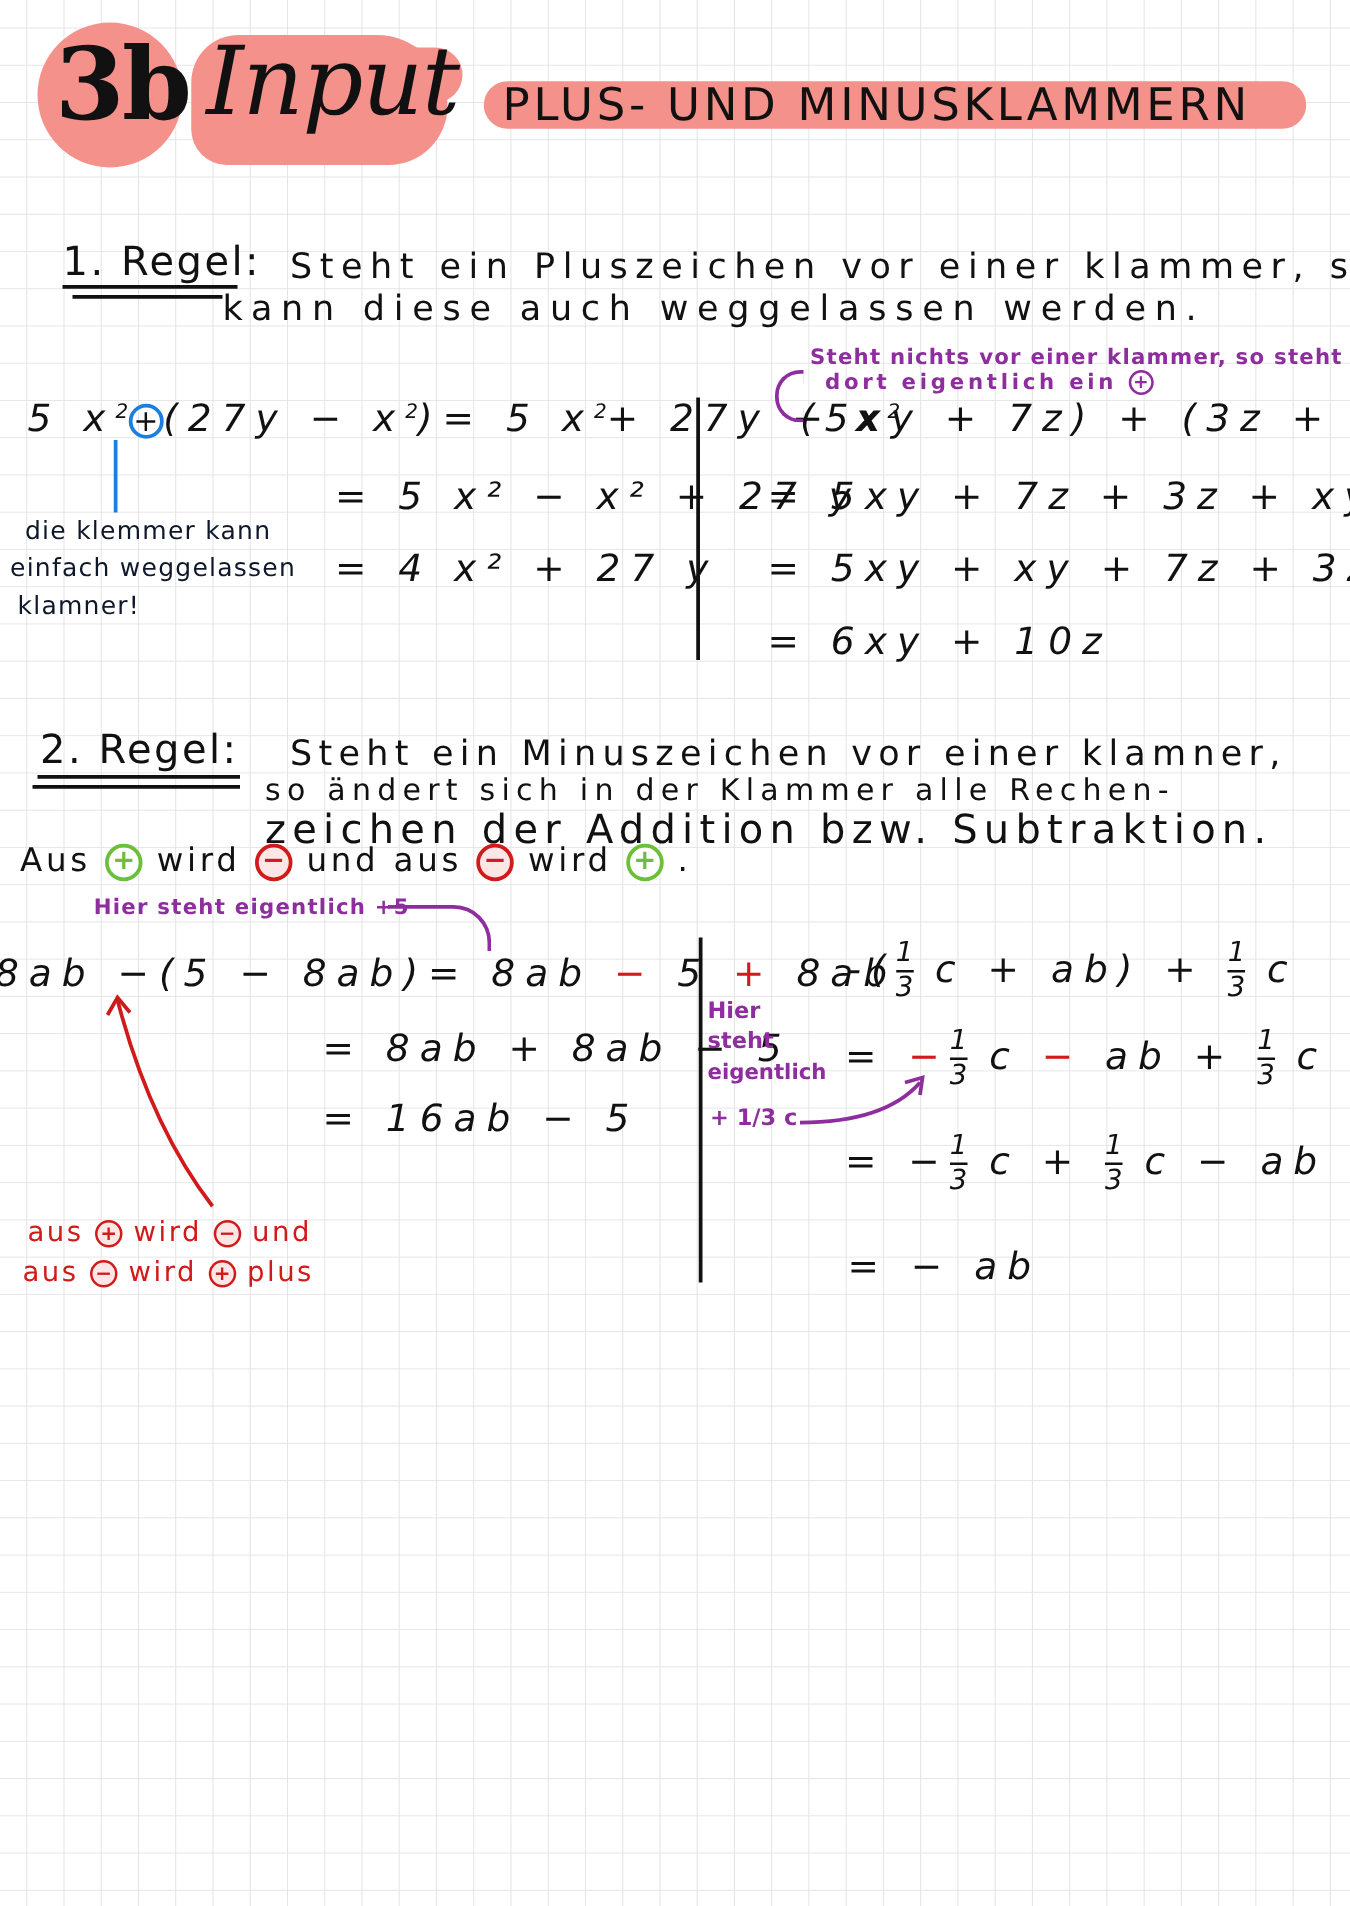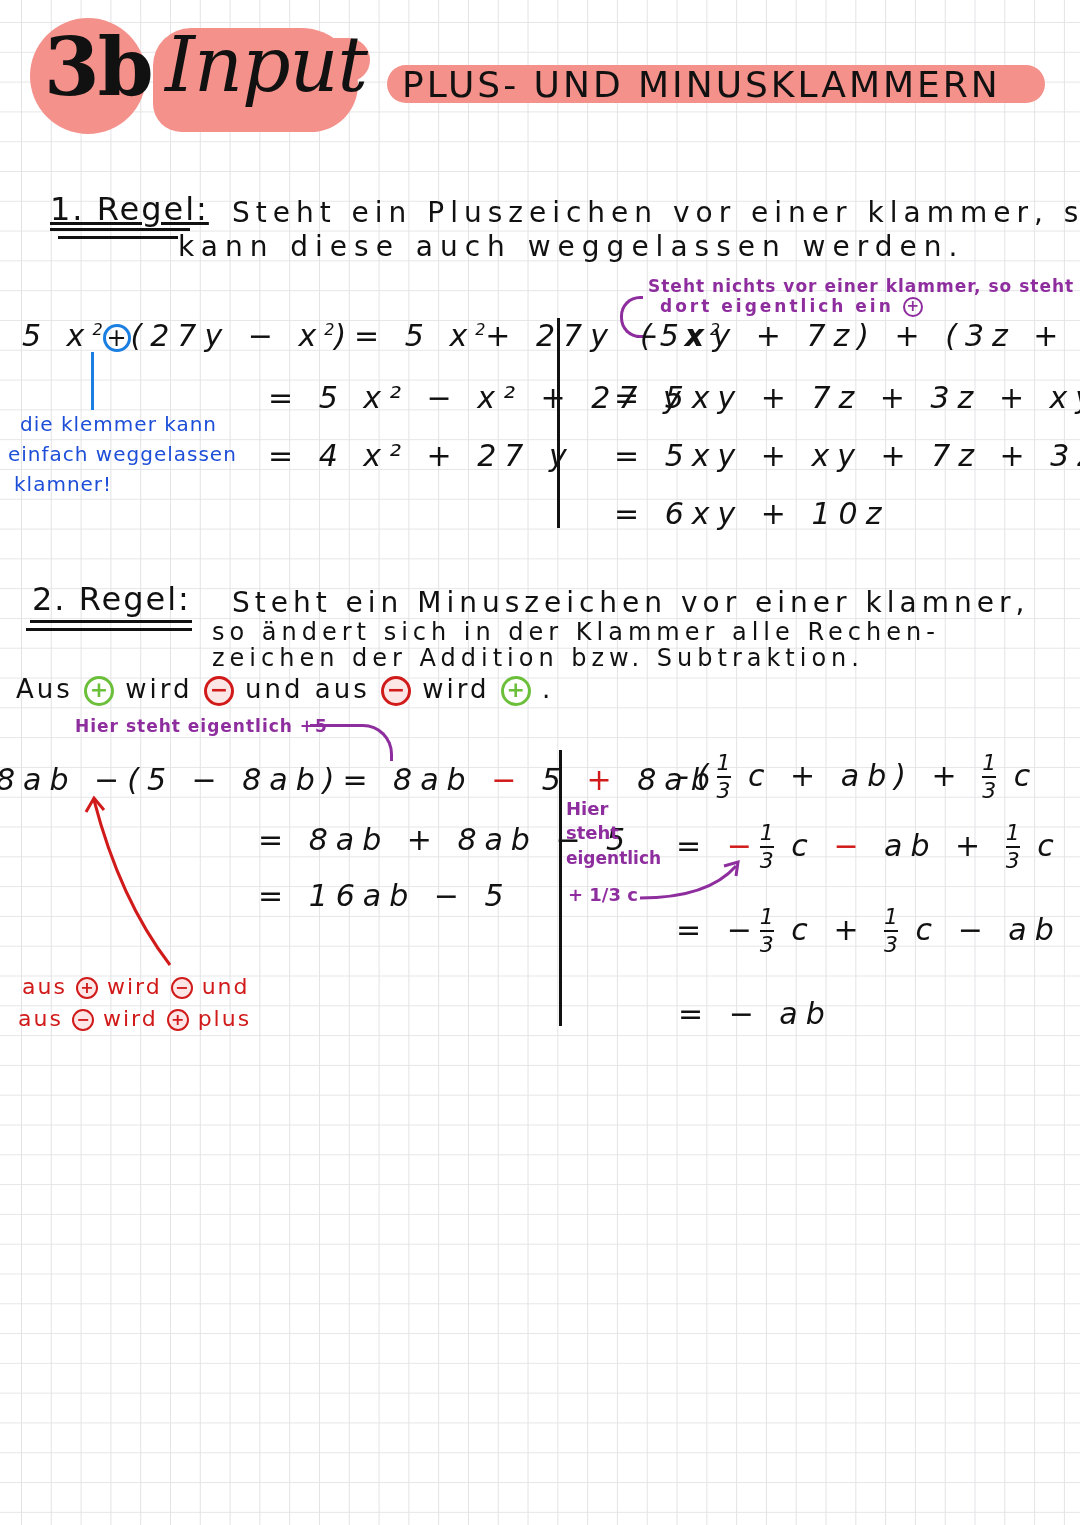--- a/index.html
+++ b/index.html
@@ -10,21 +10,21 @@
       linear-gradient(to right, #e3e3e6 1px, transparent 1px),
       linear-gradient(to bottom, #e6e6e8 1px, transparent 1px);
     background-size: 29.8px 29.8px;
     background-position: 21px 22px;
     font-family: "DejaVu Sans", sans-serif;
     color: #111;
   }
   .abs { position: absolute; white-space: nowrap; }
   .hand { font-family: "DejaVu Sans", sans-serif; letter-spacing: 2px; }
   .math { font-family: "DejaVu Sans", sans-serif; font-size: 30px; letter-spacing: 8px; color: #111; font-style: italic; }
-  .blue { color: #1d4ed8; }
+  .blue { color: #0f172a; }
   .purple { color: #8e2d9e; }
   .red { color: #d11a1a; }
   .green { color: #6cbf3a; }
 
   
   .badge-circle {
     left: 30px; top: 18px; width: 116px; height: 116px; border-radius: 50%;
     background: #f4918a;
   }
   .badge-num { left: 44px; top: 20px; font-size: 80px; font-weight: bold; font-family: "DejaVu Serif", serif; letter-spacing: -2px; }
@@ -61,21 +61,21 @@
 <body>
 
 <div class="abs badge-circle"></div>
 <div class="abs badge-num">3b</div>
 <div class="abs input-blob"></div>
 <div class="abs input-blob2"></div>
 <div class="abs input-word">Input</div>
 <div class="abs title-pill"></div>
 <div class="abs title-text">PLUS- UND MINUSKLAMMERN</div>
 
-<div class="abs hand rule-head" style="left:50px; top:190px;text-decoration:underline;">1. Regel:</div>
+<div class="abs hand rule-head" style="left:50px; top:190px;">1. Regel:</div>
 <div class="under1" style="left:50px; top:228px; width:140px;"></div>
 <div class="under1" style="left:58px; top:236px; width:120px;"></div>
 <div class="abs hand rule-body" style="left:232px; top:196px; letter-spacing:6px;">Steht ein Pluszeichen vor einer klammer, so</div>
 <div class="abs hand rule-body" style="left:178px; top:230px; letter-spacing:7px;">kann diese auch weggelassen werden.</div>
 
 <div class="abs math" style="left:22px; top:318px;">
   <span>5 x</span><sup>2</sup><span class="blue" style="display:inline-block;width:22px;height:22px;border:3px solid #1a7fe0;border-radius:50%;text-align:center;line-height:22px;letter-spacing:0;color:#111;font-size:24px;">+</span><span>(27y − x</span><sup>2</sup><span>)= 5 x</span><sup>2</sup><span>+ 27y − x</span><sup>2</sup>
 </div>
 <div style="position:absolute; left:91px; top:352px; width:3px; height:58px; background:#1a7fe0;"></div>
 <div class="abs math" style="left:268px; top:380px;">= 5 x² − x² + 27 y</div>
@@ -94,21 +94,21 @@
 <div class="abs math" style="left:640px; top:318px;">(5xy + 7z) + (3z + xy)</div>
 <div class="abs math" style="left:614px; top:380px;">= 5xy + 7z + 3z + xy</div>
 <div class="abs math" style="left:614px; top:438px;">= 5xy + xy + 7z + 3z</div>
 <div class="abs math" style="left:614px; top:496px;">= 6xy + 10z</div>
 
 <div class="abs hand rule-head" style="left:32px; top:580px;text-align:right;">2. Regel:</div>
 <div class="under1" style="left:30px; top:620px; width:162px;"></div>
 <div class="under1" style="left:26px; top:628px; width:166px;"></div>
 <div class="abs hand rule-body" style="left:232px; top:586px; letter-spacing:5px;">Steht ein Minuszeichen vor einer klamner,</div>
 <div class="abs hand" style="left:212px; top:618px; font-size:24px; letter-spacing:5px;">so ändert sich in der Klammer alle Rechen-</div>
-<div class="abs hand" style="left:212px; top:644px; font-size:24px; letter-spacing:5px;">zeichen der Addition bzw. Subtraktion.</div>
+<div class="abs hand" style="left:212px; top:644px; font-size:32px; letter-spacing:5px;">zeichen der Addition bzw. Subtraktion.</div>
 
 <div class="abs hand" style="left:16px; top:674px; font-size:26px; letter-spacing:3px;">
   <span>Aus</span>
   <span class="circ green">+</span>
   <span>wird</span>
   <span class="circ red">−</span>
   <span>und aus</span>
   <span class="circ red">−</span>
   <span>wird</span>
   <span class="circ green">+</span>

